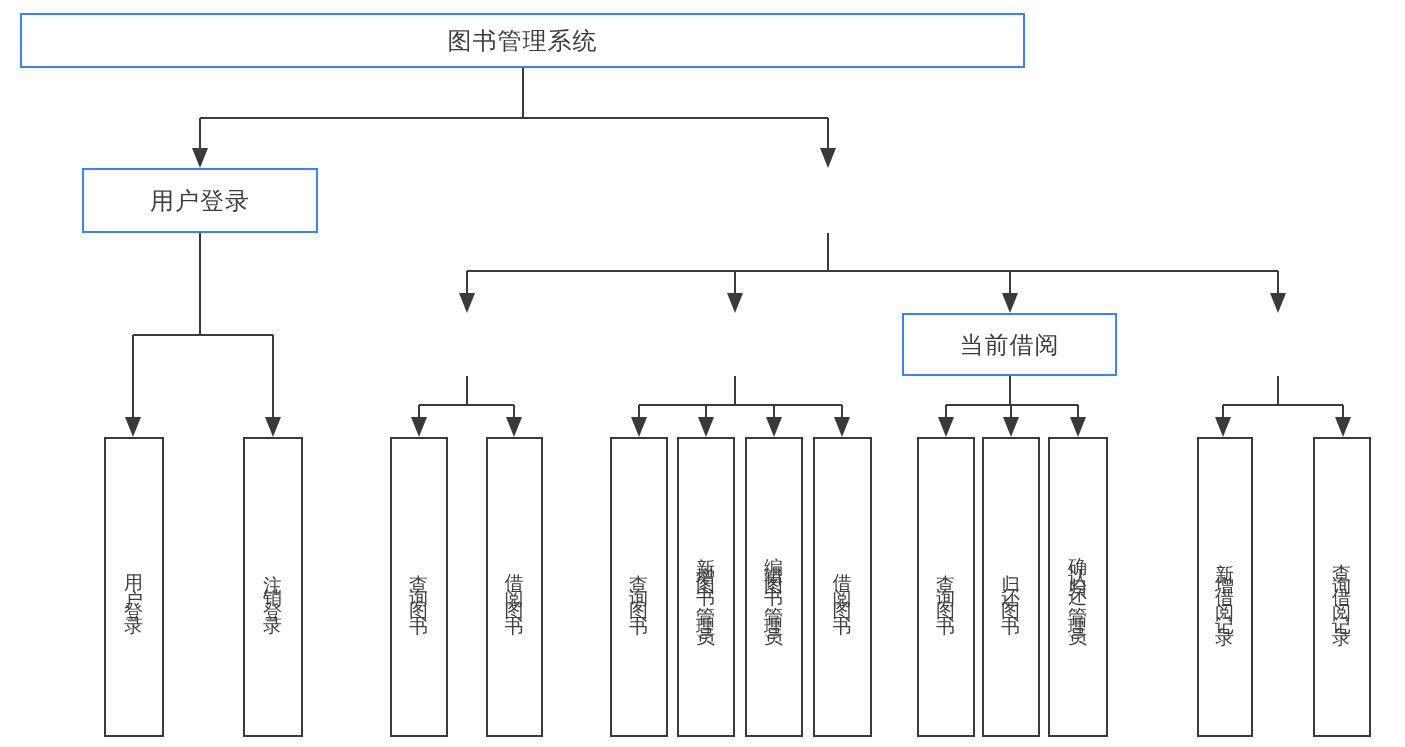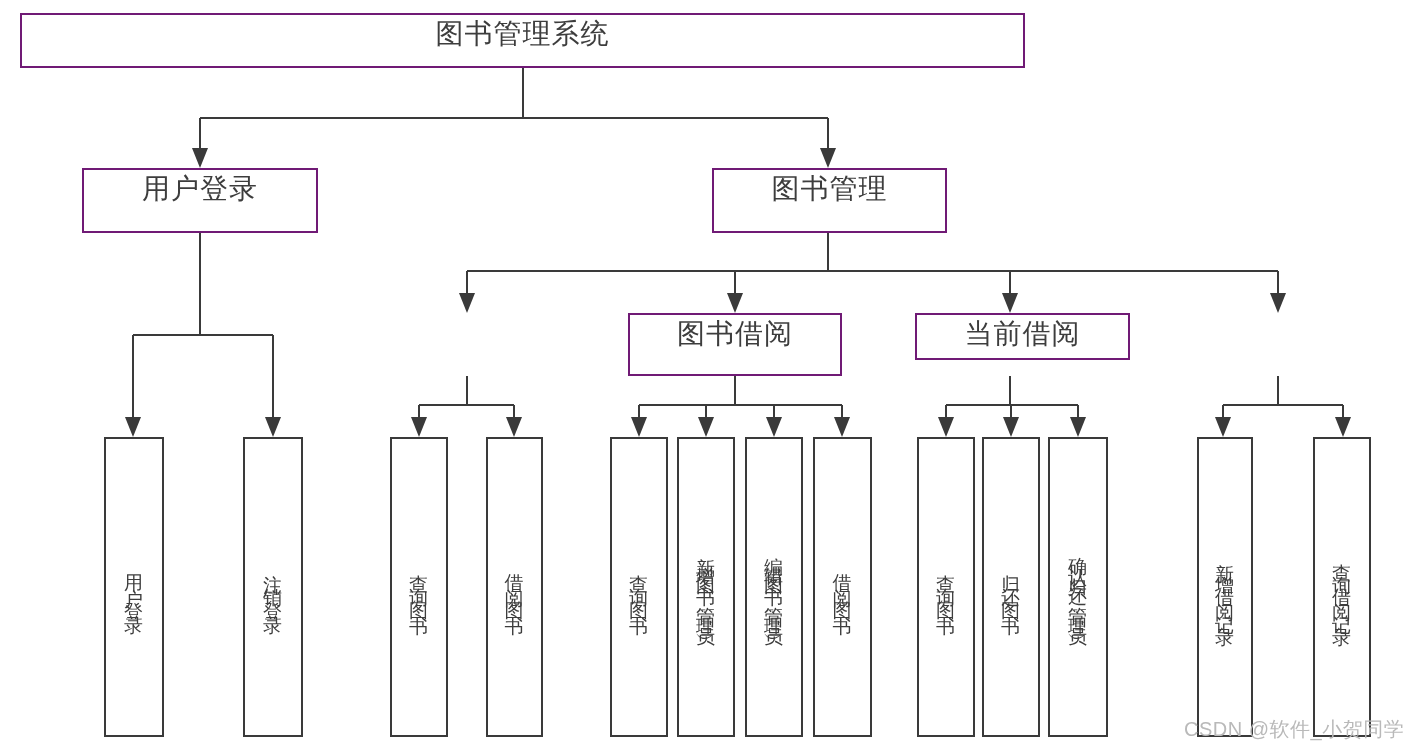--- a/index.html
+++ b/index.html
@@ -5,24 +5,24 @@
   html,body{margin:0;padding:0;background:#ffffff;}
   #stage{
     position:relative;
     width:1405px;height:747px;
     background:#ffffff;
     font-family:"Liberation Sans","DejaVu Sans",sans-serif;
     overflow:hidden;
   }
   .hbox{
     position:absolute;
-    border:2px solid #701a75;
+    border:2px solid #3b82f6;
     background:#ffffff;
-    display:flex;align-items:flex-start;justify-content:center;
-    font-size:28px;color:#3d3d3d;
+    display:flex;align-items:center;justify-content:center;
+    font-size:24px;color:#3d3d3d;
     box-sizing:border-box;
     letter-spacing:1px;
   }
   .vbox{
     position:absolute;
     top:437px;height:300px;
     border:2px solid #3a3a3a;
     background:#ffffff;
     box-sizing:border-box;
     writing-mode:vertical-rl;
@@ -85,28 +85,22 @@
     <path d="M1335 417 L1351 417 L1343 437 Z" fill="#3a3a3a" stroke="none"></path>
   </svg>
 
   <div class="hbox" style="left:20px;top:13px;width:1005px;height:55px;">
     <span>图书管理系统</span>
   </div>
 
   <div class="hbox" style="left:82px;top:168px;width:236px;height:65px;">
     <span>用户登录</span>
   </div>
-  <div class="hbox" style="left:712px;top:168px;width:235px;height:65px;">
-    <span>图书管理</span>
-  </div>
 
-  <div class="hbox" style="left:628px;top:313px;width:214px;height:63px;">
-    <span>图书借阅</span>
-  </div>
-  <div class="hbox" style="left:902px;top:313px;width:215px;height:47px;margin-left:13px;">
+  <div class="hbox" style="left:902px;top:313px;width:215px;height:63px;">
     <span>当前借阅</span>
   </div>
 
   <div class="vbox short" style="left:104px;width:60px;">用户登录</div>
   <div class="vbox short" style="left:243px;width:60px;">注销登录</div>
 
   <div class="vbox short" style="left:390px;width:58px;">查询图书</div>
   <div class="vbox short" style="left:486px;width:57px;">借阅图书</div>
 
   <div class="vbox short" style="left:610px;width:58px;">查询图书</div>
@@ -114,15 +108,14 @@
   <div class="vbox" style="left:745px;width:58px;">编辑图书（管理员）</div>
   <div class="vbox short" style="left:813px;width:59px;">借阅图书</div>
 
   <div class="vbox short" style="left:917px;width:58px;">查询图书</div>
   <div class="vbox short" style="left:982px;width:58px;">归还图书</div>
   <div class="vbox" style="left:1048px;width:60px;">确认归还（管理员）</div>
 
   <div class="vbox" style="left:1197px;width:56px;letter-spacing:13px;">新增借阅记录</div>
   <div class="vbox" style="left:1313px;width:58px;letter-spacing:13px;">查询借阅记录</div>
 
-  <div class="watermark">CSDN @软件_小贺同学</div>
 
 </div>
 
 </body></html>

